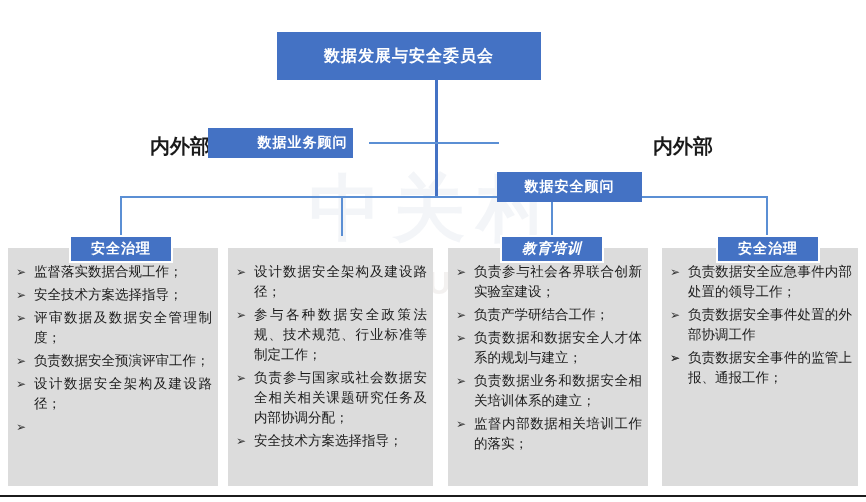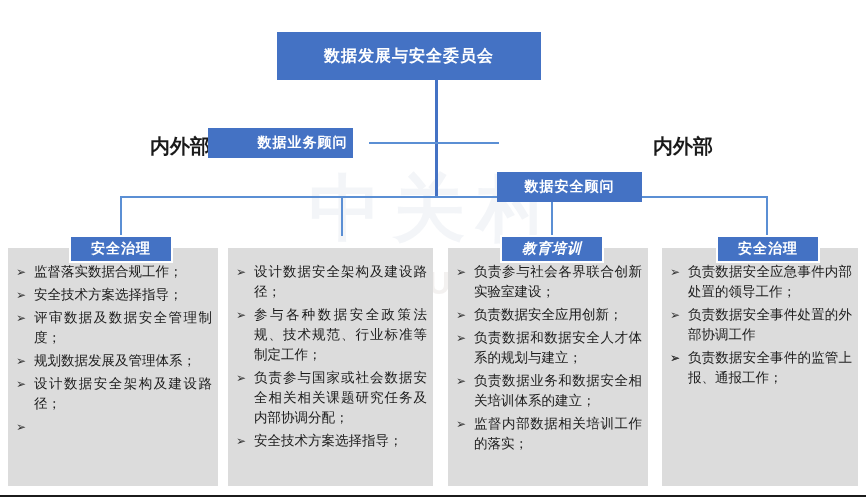--- a/index.html
+++ b/index.html
@@ -191,39 +191,39 @@
   </div>
   <div class="node node-advisor" id="advisor-right">
     <span>数据安全顾问</span>
   </div>
 
   <div class="panel" id="panel-0">
     <ul class="bullet-list">
       <li class="bullet-item"><span class="arrow">➢</span><span>监督落实数据合规工作；</span></li>
       <li class="bullet-item"><span class="arrow">➢</span><span>安全技术方案选择指导；</span></li>
       <li class="bullet-item"><span class="arrow">➢</span><span>评审数据及数据安全管理制度；</span></li>
-      <li class="bullet-item"><span class="arrow">➢</span><span>规划数据发展及管理体系；</span></li>
+      <li class="bullet-item"><span class="arrow">➢</span><span>负责数据安全预演评审工作；</span></li>
       <li class="bullet-item"><span class="arrow">➢</span><span>设计数据安全架构及建设路径；</span></li>
       <li class="bullet-item"><span class="arrow">➢</span></li>
     </ul>
   </div>
 
   <div class="panel" id="panel-1">
     <ul class="bullet-list">
       <li class="bullet-item"><span class="arrow">➢</span><span>设计数据安全架构及建设路径；</span></li>
       <li class="bullet-item"><span class="arrow">➢</span><span>参与各种数据安全政策法规、技术规范、行业标准等制定工作；</span></li>
       <li class="bullet-item"><span class="arrow">➢</span><span>负责参与国家或社会数据安全相关相关课题研究任务及内部协调分配；</span></li>
       <li class="bullet-item"><span class="arrow">➢</span><span>安全技术方案选择指导；</span></li>
     </ul>
   </div>
 
   <div class="panel" id="panel-2">
     <ul class="bullet-list">
       <li class="bullet-item"><span class="arrow">➢</span><span>负责参与社会各界联合创新实验室建设；</span></li>
-      <li class="bullet-item"><span class="arrow">➢</span><span>负责数据安全应用创新；</span></li>
+      <li class="bullet-item"><span class="arrow">➢</span><span>负责产学研结合工作；</span></li>
       <li class="bullet-item"><span class="arrow">➢</span><span>负责数据和数据安全人才体系的规划与建立；</span></li>
       <li class="bullet-item"><span class="arrow">➢</span><span>负责数据业务和数据安全相关培训体系的建立；</span></li>
       <li class="bullet-item"><span class="arrow">➢</span><span>监督内部数据相关培训工作的落实；</span></li>
     </ul>
   </div>
 
   <div class="panel" id="panel-3">
     <ul class="bullet-list">
       <li class="bullet-item"><span class="arrow">➢</span><span>负责数据安全应急事件内部处置的领导工作；</span></li>
       <li class="bullet-item"><span class="arrow">➢</span><span>负责数据安全事件处置的外部协调工作</span></li>

